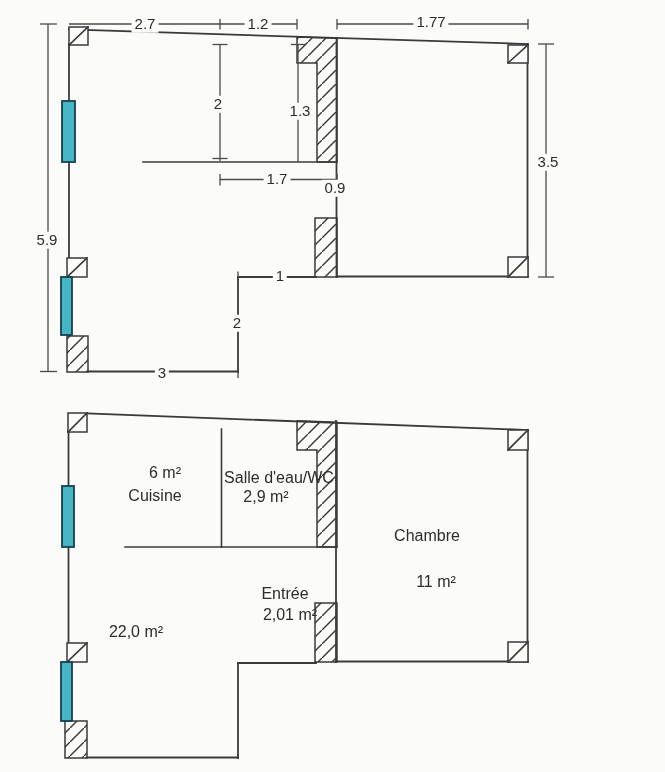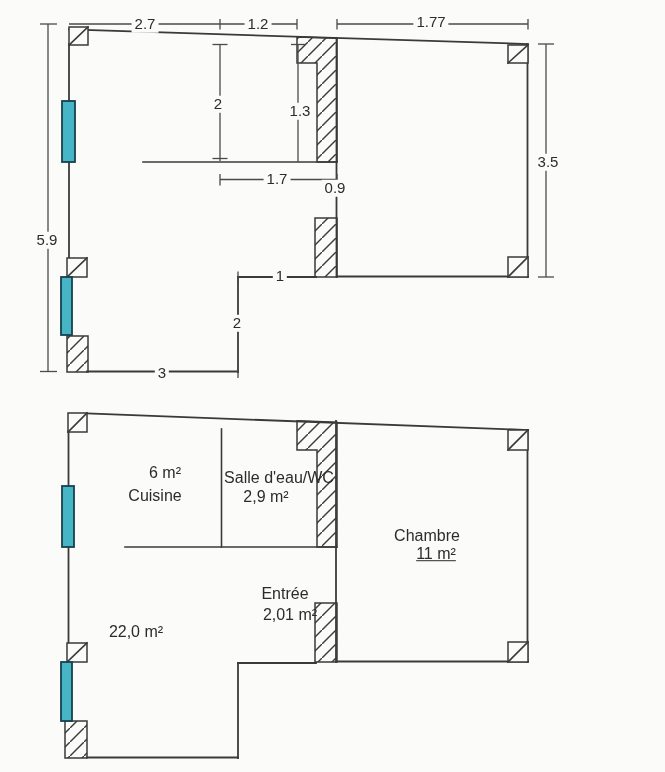--- a/index.html
+++ b/index.html
@@ -154,18 +154,18 @@
   <span class="label" style="left:335px;top:188px;">0.9</span>
   <span class="label" style="left:280px;top:276px;">1</span>
   <span class="label" style="left:237px;top:323px;">2</span>
   <span class="label" style="left:162px;top:373px;">3</span>
 
   <span class="label room" style="left:155px;top:476px;margin-top:20px;">Cuisine</span>
   <span class="label room" style="left:165px;top:473px;text-align:right;">6  m²</span>
   <span class="label room" style="left:279px;top:478px;">Salle d'eau/WC</span>
   <span class="label room" style="left:266px;top:497px;">2,9  m²</span>
   <span class="label room" style="left:427px;top:536px;">Chambre</span>
-  <span class="label room" style="left:436px;top:554px;text-decoration:underline;">11  m²</span>
+  <span class="label room" style="left:436px;top:582px;">11  m²</span>
   <span class="label room" style="left:136px;top:632px;">22,0  m²</span>
   <span class="label room" style="left:285px;top:594px;">Entrée</span>
   <span class="label room" style="left:290px;top:615px;">2,01  m²</span>
 
 </div>
 
 </body></html>

